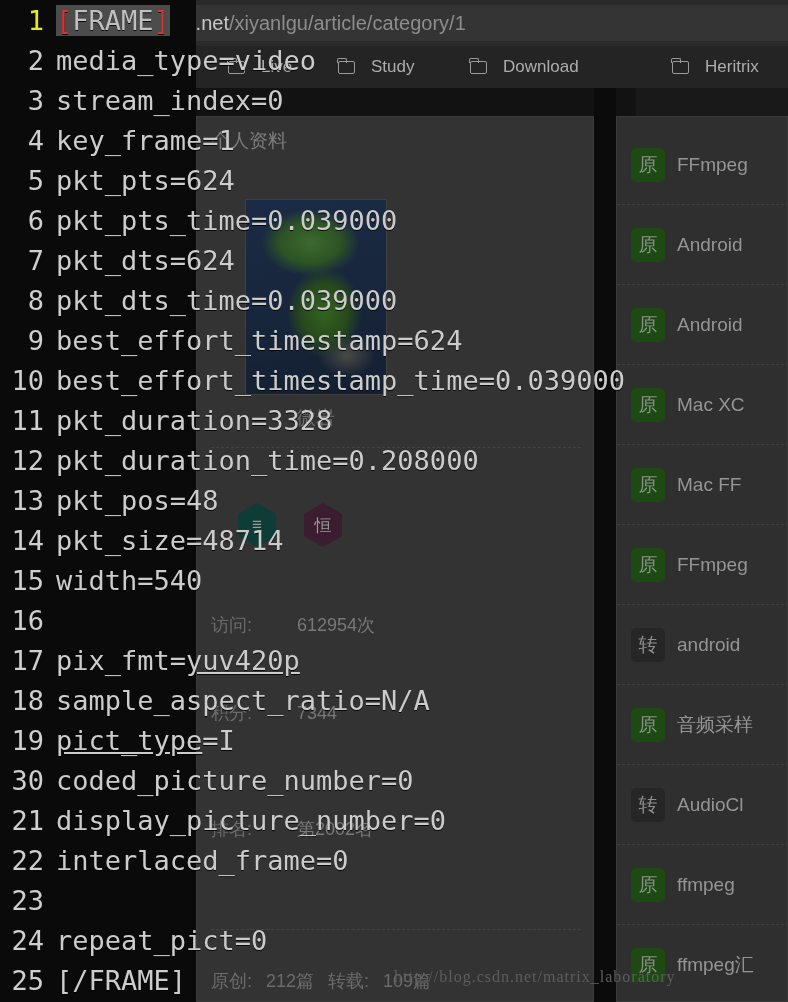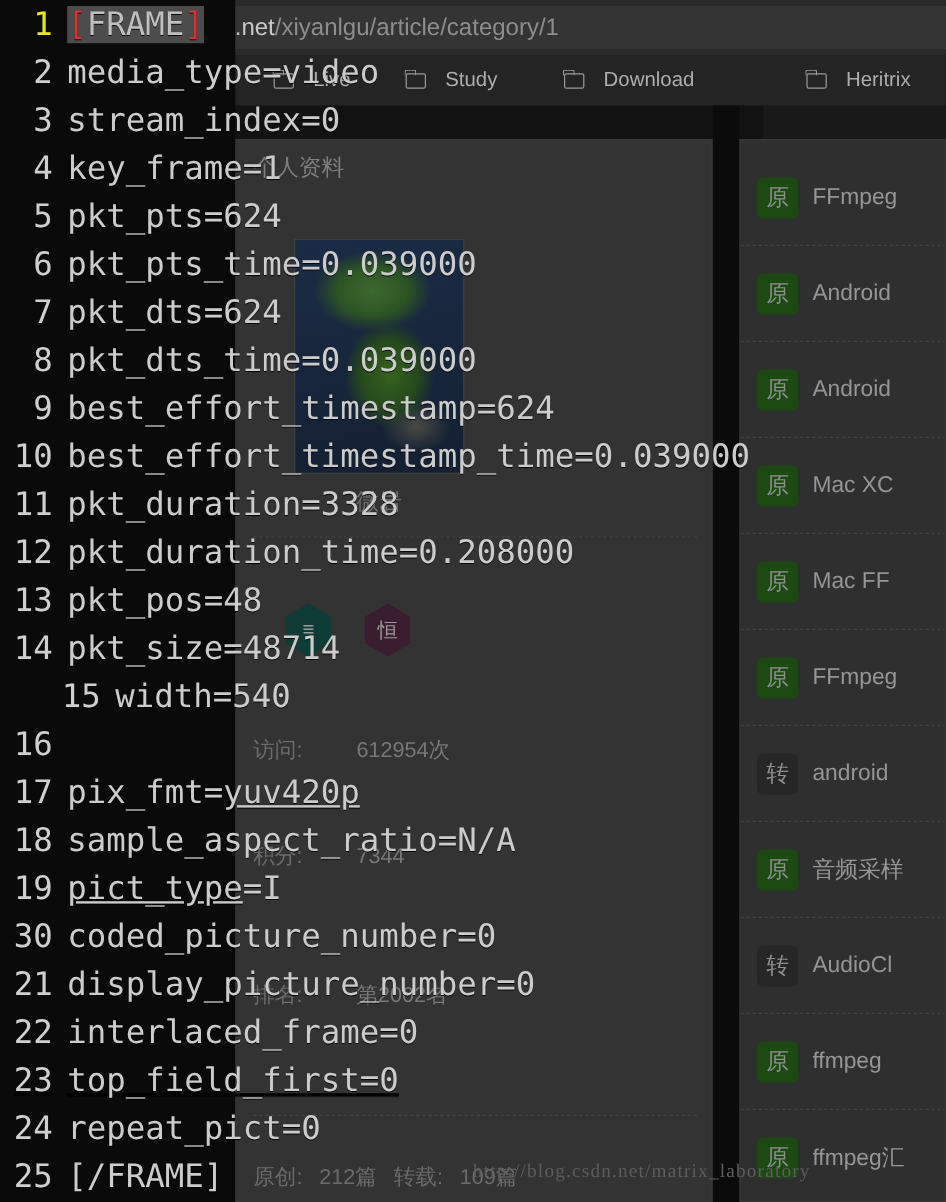--- a/index.html
+++ b/index.html
@@ -364,21 +364,21 @@
         <span class="ltxt">pkt_duration_time=0.208000</span>
       </div>
       <div class="code-line" style="top: 480px;">
         <span class="ln">13</span>
         <span class="ltxt">pkt_pos=48</span>
       </div>
       <div class="code-line" style="top: 520px;">
         <span class="ln">14</span>
         <span class="ltxt">pkt_size=48714</span>
       </div>
-      <div class="code-line" style="top: 560px; padding-left: 40px;">
+      <div class="code-line" style="top: 560px;">
         <span class="ln">15</span>
         <span class="ltxt">width=540</span>
       </div>
       <div class="code-line" style="top: 600px;">
         <span class="ln">16</span>
       </div>
       <div class="code-line" style="top: 640px;">
         <span class="ln">17</span>
         <span class="ltxt">pix_fmt=<u>yuv420p</u></span>
       </div>
@@ -395,23 +395,22 @@
         <span class="ltxt">coded_picture_number=0</span>
       </div>
       <div class="code-line" style="top: 800px;">
         <span class="ln">21</span>
         <span class="ltxt">display_picture_number=0</span>
       </div>
       <div class="code-line" style="top: 840px;">
         <span class="ln">22</span>
         <span class="ltxt">interlaced_frame=0</span>
       </div>
-      <div class="code-line" style="top: 880px; text-decoration: underline;">
+      <div class="code-line" style="top: 880px;">
         <span class="ln">23</span>
-        <span class="ltxt">top_field_first=0</span>
       </div>
       <div class="code-line" style="top: 920px;">
         <span class="ln">24</span>
         <span class="ltxt">repeat_pict=0</span>
       </div>
       <div class="code-line" style="top: 960px;">
         <span class="ln">25</span>
         <span class="ltxt">[/FRAME]</span>
       </div>
     </div>

